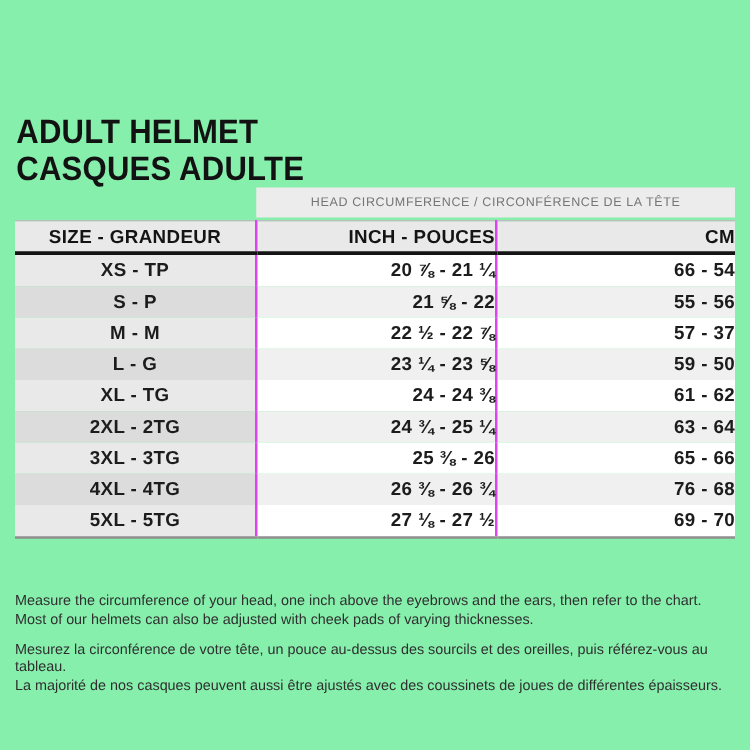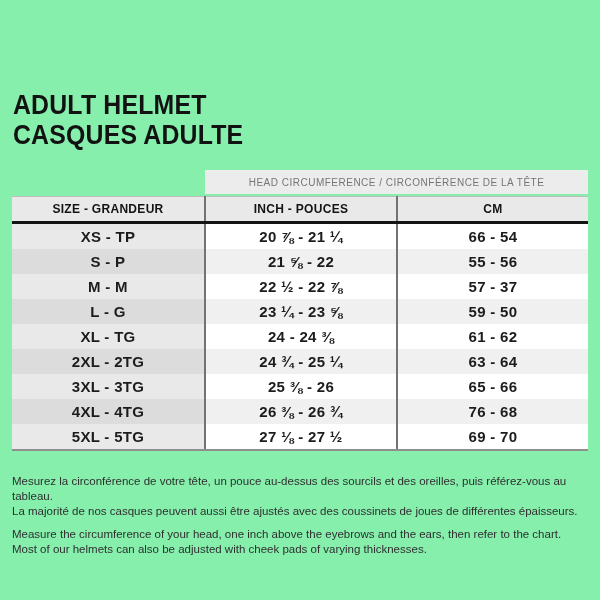--- a/index.html
+++ b/index.html
@@ -18,59 +18,59 @@
     top: 90px;
     font-size: 27px;
     font-weight: bold;
     line-height: 30px;
     letter-spacing: .2px;
     color: #121212;
     transform: scaleX(.92);
     transform-origin: left top;
     white-space: nowrap;
   }
-  .tablewrap { position: absolute; left: 12px; top: 170px; width: 576px; }
+  .tablewrap { position: absolute; left: 12px; top: 150px; width: 576px; }
   .band-row { display: flex; height: 24px; margin-bottom: 2px; }
   .band-spacer { width: 193px; }
   .band {
     flex: 1;
     background: #ececec;
     color: #757575;
     font-size: 10px;
     letter-spacing: .5px;
     display: flex;
     align-items: center;
     justify-content: center;
     white-space: nowrap;
   }
   table { border-collapse: collapse; width: 576px; table-layout: fixed; }
   col.w0 { width: 193px; } col.w1 { width: 192px; } col.w2 { width: 191px; }
   th {
     background: #e9e9e9;
-    font-size: 12px;
+    font-size: 15px;
     font-weight: bold;
     height: 24px;
     text-align: center;
     letter-spacing: .3px;
     color: #141414;
     border-top: 1px solid #bdbdbd;
     border-bottom: 3px solid #141414;
     padding: 0;
   }
   td {
     height: 25px;
     text-align: center;
     font-size: 15px;
     font-weight: bold;
     letter-spacing: .3px;
     color: #1c1c1c;
     padding: 0;
     white-space: nowrap;
   }
-  th + th, td + td { border-left: 2px solid #737373; }
+  th + th, td + td { border-left: 2px solid #d946ef; text-align: right; }
   tbody tr:nth-child(odd) td { background: #ffffff; }
   tbody tr:nth-child(odd) td.c0 { background: #e9e9e9; }
   tbody tr:nth-child(even) td { background: #f0f0f0; }
   tbody tr:nth-child(even) td.c0 { background: #dcdcdc; }
   tbody tr:last-child td { border-bottom: 2px solid #8f8f8f; }
   .notes {
     position: absolute;
     left: 12px;
     top: 474px;
     width: 580px;
@@ -153,22 +153,22 @@
           <td class="c0">5XL - 5TG</td>
           <td class="c1">27 ⅛ - 27 ½</td>
           <td class="c2">69 - 70</td>
         </tr>
       </tbody>
     </table>
   </div>
 
   <div class="notes">
     <p>
+      <span>Measure the circumference of your head, one inch above the eyebrows and the ears, then refer to the chart.</span><br>
+      <span>Most of our helmets can also be adjusted with cheek pads of varying thicknesses.</span>
+    </p>
+    <p>
       <span>Mesurez la circonférence de votre tête, un pouce au-dessus des sourcils et des oreilles, puis référez-vous au tableau.</span><br>
       <span>La majorité de nos casques peuvent aussi être ajustés avec des coussinets de joues de différentes épaisseurs.</span>
-    </p>
-    <p>
-      <span>Measure the circumference of your head, one inch above the eyebrows and the ears, then refer to the chart.</span><br>
-      <span>Most of our helmets can also be adjusted with cheek pads of varying thicknesses.</span>
     </p>
   </div>
 
 </div>
 
 </body></html>

